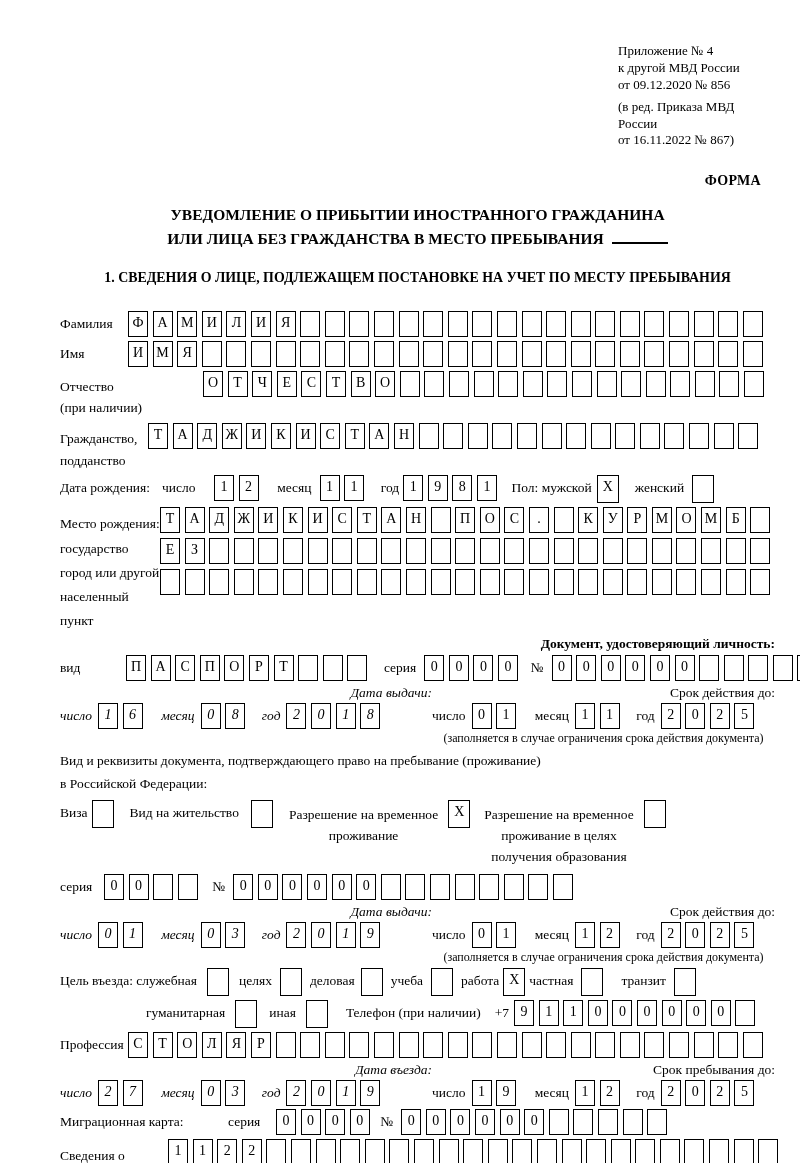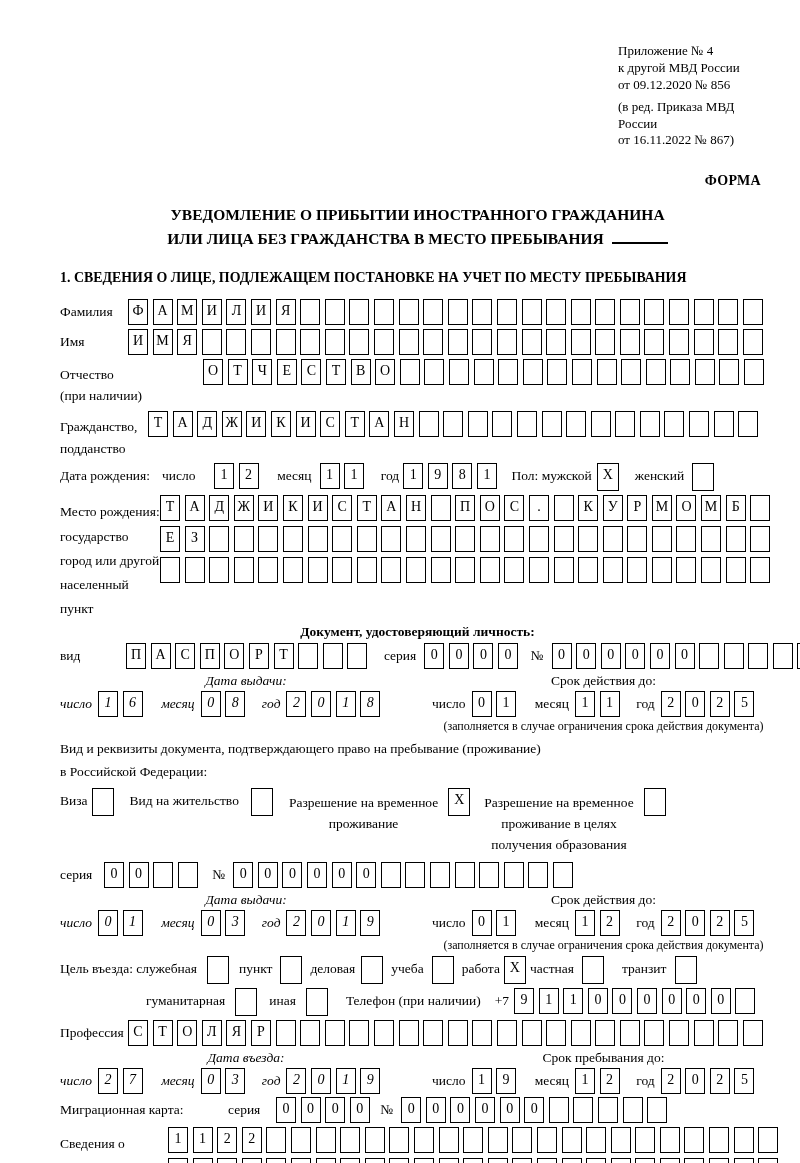--- a/index.html
+++ b/index.html
@@ -8,37 +8,37 @@
     font-family:"Liberation Serif","DejaVu Serif",serif;font-size:13.5px;
     box-sizing:border-box;padding:43px 25px 8px 60px;position:relative;overflow:hidden;
   }
   
   .hdr{margin-left:558px;font-size:13px;line-height:1.3;}
   .hdr .sub{margin-top:5px;}
   .forma{text-align:right;padding-right:14px;font-weight:bold;font-size:14px;margin-top:24px;letter-spacing:.3px;}
   
   .title{text-align:center;font-weight:bold;font-size:15.5px;line-height:1.5;margin-top:14px;}
   .uline{display:inline-block;width:56px;border-bottom:2.2px solid #000;height:.9em;margin-left:8px;}
-  .sec1{text-align:left;font-weight:bold;font-size:13.9px;margin-top:20px;margin-bottom:13px;white-space:nowrap;}
+  .sec1{text-align:center;font-weight:bold;font-size:13.9px;margin-top:20px;margin-bottom:25px;white-space:nowrap;}
   
   .cells{display:flex;flex-wrap:nowrap;}
   .cell{
     width:20px;height:26px;box-sizing:border-box;border:1.7px solid #000;margin-right:4.6px;
     display:inline-block;text-align:center;font-size:14px;line-height:22px;flex:none;background:#fff;
   }
   .cbx .cell{width:22px;height:28px;margin-right:0;}
   
   .frow{display:flex;align-items:flex-start;margin-bottom:4px;}
   .lbl{padding-top:5px;flex:none;}
   .ml{white-space:pre-line;line-height:1.6;}
   
   .dates{display:flex;margin-bottom:3px;}
   .dcol-l{width:372px;flex:none;font-style:italic;}
   .dcol-r{flex:1;}
-  .dhdr{text-align:center;margin-bottom:2px;}
+  .dhdr{text-align:right;margin-bottom:2px;}
   .dline{display:flex;align-items:flex-start;}
   .dl{padding-top:5px;margin-right:6px;flex:none;}
   .gap14{margin-left:14px;}
   .note{font-size:12px;text-align:center;margin-top:2px;}
   .intro{line-height:1.75;}
   .cbt{text-align:center;line-height:1.55;white-space:pre-line;padding-top:5px;flex:none;}
   .stack > .cells{margin-bottom:5px;}
 </style>
 </head>
 <body>
@@ -489,21 +489,21 @@
       </div>
       <div class="note">(заполняется в случае ограничения срока действия документа)</div>
     </div>
   </div>
 
   <div class="frow">
     <span class="lbl">Цель въезда: служебная</span>
     <span class="cells cbx" style="margin-left:10px">
         <span class="cell"></span>
       </span>
-    <span class="lbl" style="margin-left:10px">пункт</span>
+    <span class="lbl" style="margin-left:10px">целях</span>
     <span class="cells cbx" style="margin-left:8px">
         <span class="cell"></span>
       </span>
     <span class="lbl" style="margin-left:8px">деловая</span>
     <span class="cells cbx" style="margin-left:6px">
         <span class="cell"></span>
       </span>
     <span class="lbl" style="margin-left:8px">учеба</span>
     <span class="cells cbx" style="margin-left:8px">
         <span class="cell"></span>

